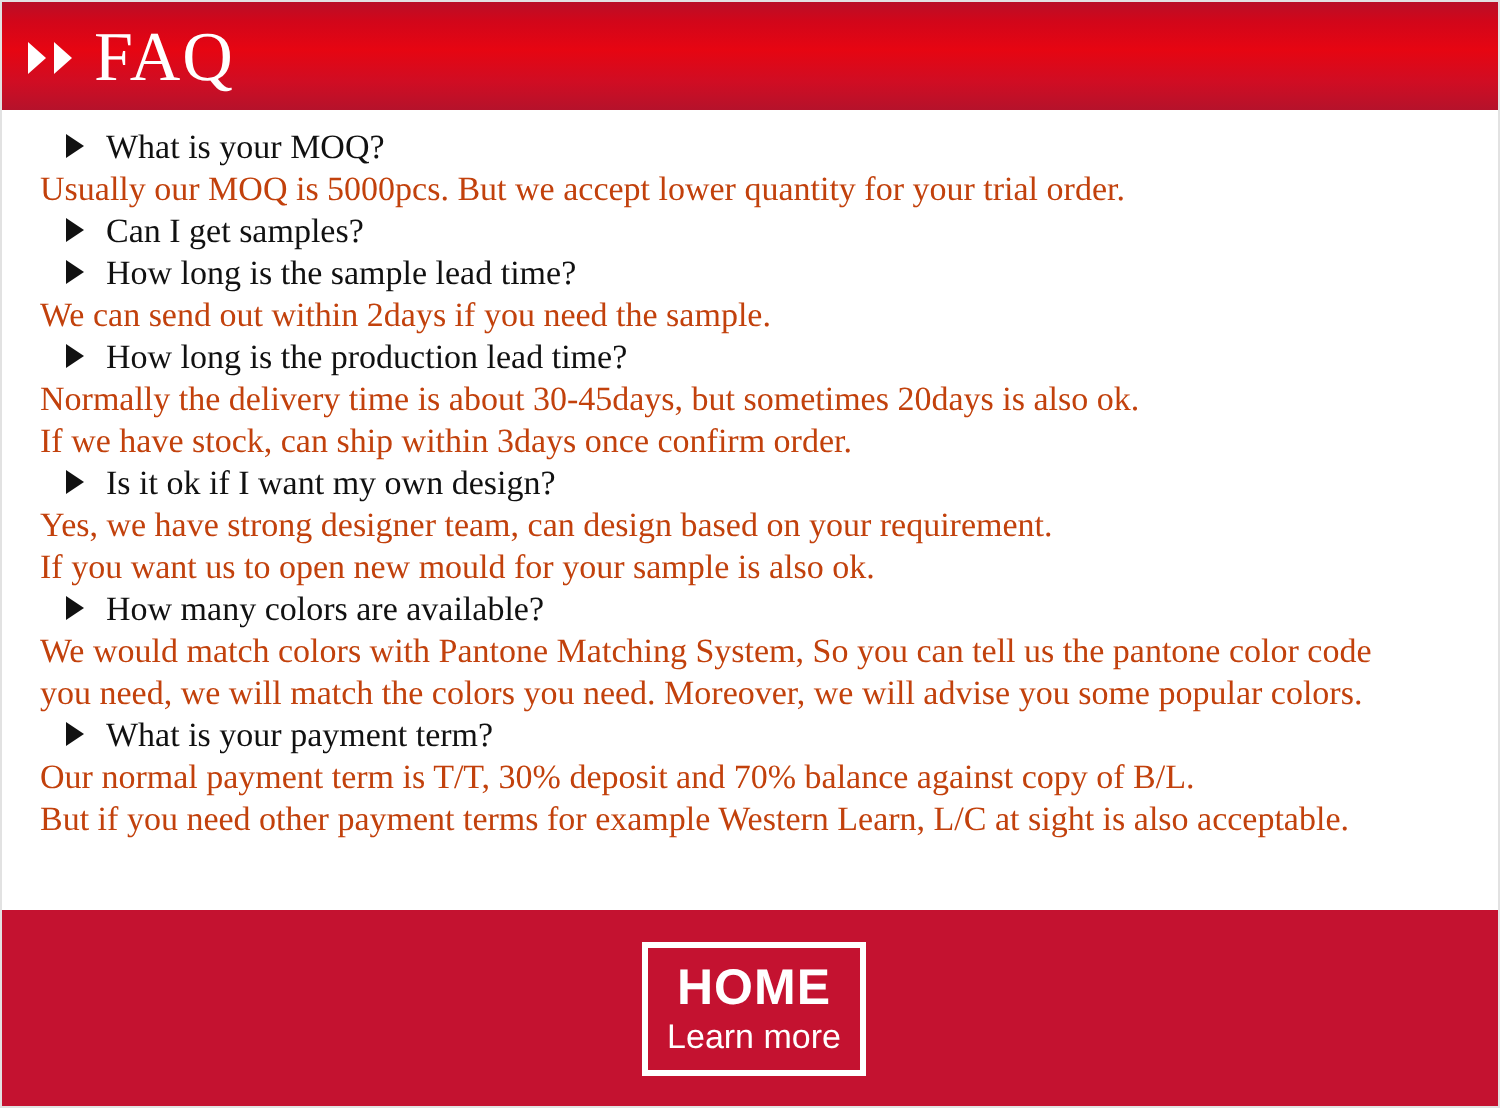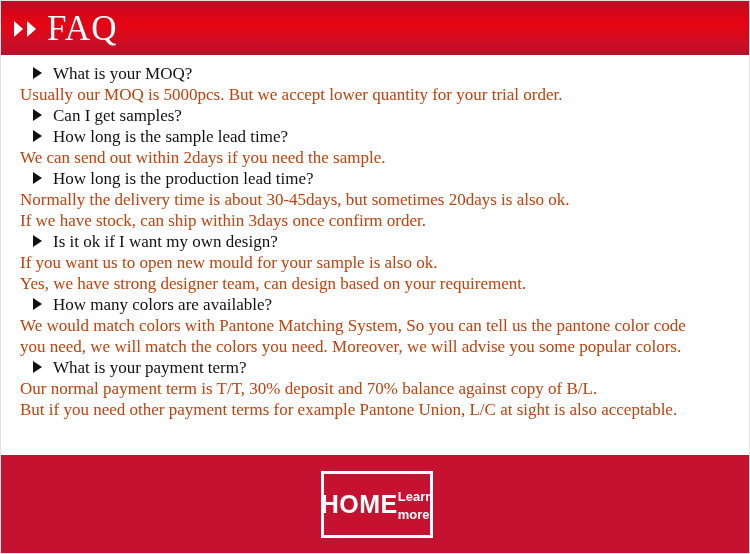--- a/index.html
+++ b/index.html
@@ -123,39 +123,39 @@
   }
   .home-button {
     position: absolute;
     left: 320px;
     top: 16px;
     width: 112px;
     height: 67px;
     box-sizing: border-box;
     border: 3px solid #ffffff;
     display: flex;
-    flex-direction: row;
+    flex-direction: column;
     align-items: center;
     justify-content: center;
     background: transparent;
     cursor: pointer;
   }
   .home-label {
     font-family: "Liberation Sans", sans-serif;
     font-size: 25px;
     line-height: 27px;
     font-weight: 700;
     color: #ffffff;
     letter-spacing: 0.5px;
   }
   .home-sub {
     font-family: "Liberation Sans", sans-serif;
-    font-size: 13px;
+    font-size: 17px;
     line-height: 18px;
-    font-weight: 700;
+    font-weight: 400;
     color: #ffffff;
     margin-top: 2px;
   }
 </style>
 </head>
 <body>
 
 <div class="page">
 
   <div class="faq-header">
@@ -198,40 +198,40 @@
       </div>
       <div class="answer-line">Normally the delivery time is about 30-45days, but sometimes 20days is also ok.</div>
       <div class="answer-line">If we have stock, can ship within 3days once confirm order.</div>
     </div>
 
     <div class="qa-block">
       <div class="question-row">
         <span class="bullet"></span>
         <span class="question-text">Is it ok if I want my own design?</span>
       </div>
+      <div class="answer-line">Yes, we have strong designer team, can design based on your requirement.</div>
       <div class="answer-line">If you want us to open new mould for your sample is also ok.</div>
-      <div class="answer-line">Yes, we have strong designer team, can design based on your requirement.</div>
     </div>
 
     <div class="qa-block">
       <div class="question-row">
         <span class="bullet"></span>
         <span class="question-text">How many colors are available?</span>
       </div>
       <div class="answer-line">We would match colors with Pantone Matching System, So you can tell us the pantone color code</div>
       <div class="answer-line">you need, we will match the colors you need. Moreover, we will advise you some popular colors.</div>
     </div>
 
     <div class="qa-block">
       <div class="question-row">
         <span class="bullet"></span>
         <span class="question-text">What is your payment term?</span>
       </div>
       <div class="answer-line">Our normal payment term is T/T, 30% deposit and 70% balance against copy of B/L.</div>
-      <div class="answer-line">But if you need other payment terms for example Pantone Union, L/C at sight is also acceptable.</div>
+      <div class="answer-line">But if you need other payment terms for example Western Learn, L/C at sight is also acceptable.</div>
     </div>
 
   </div>
 
   <div class="footer">
     <div class="home-button">
       <span class="home-label">HOME</span>
       <span class="home-sub">Learn more</span>
     </div>
   </div>

